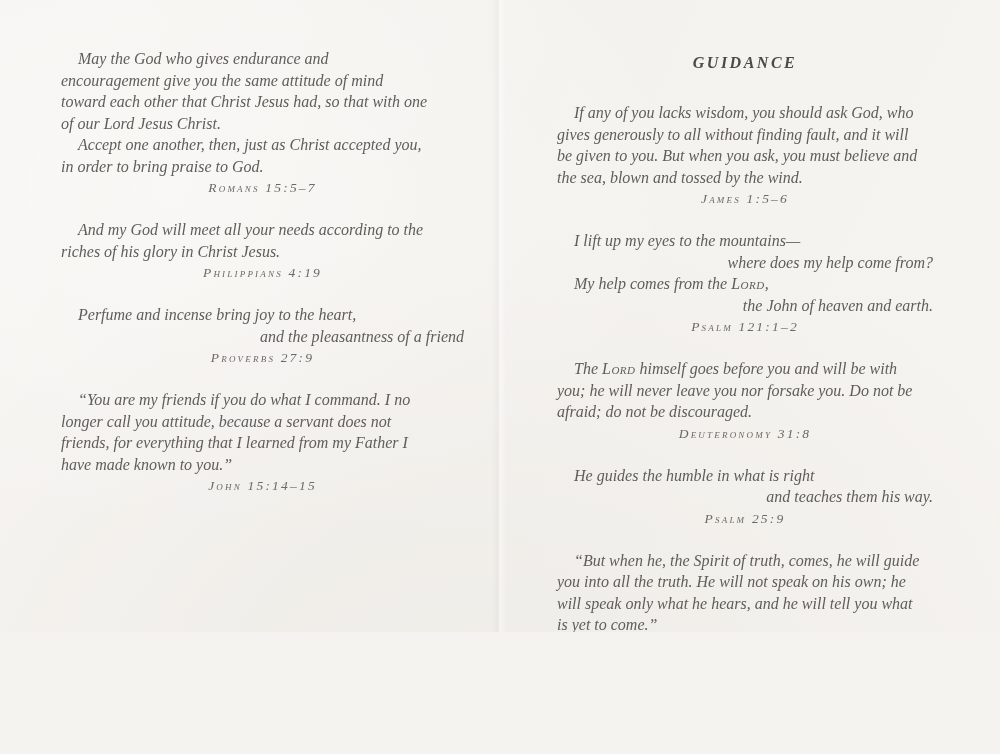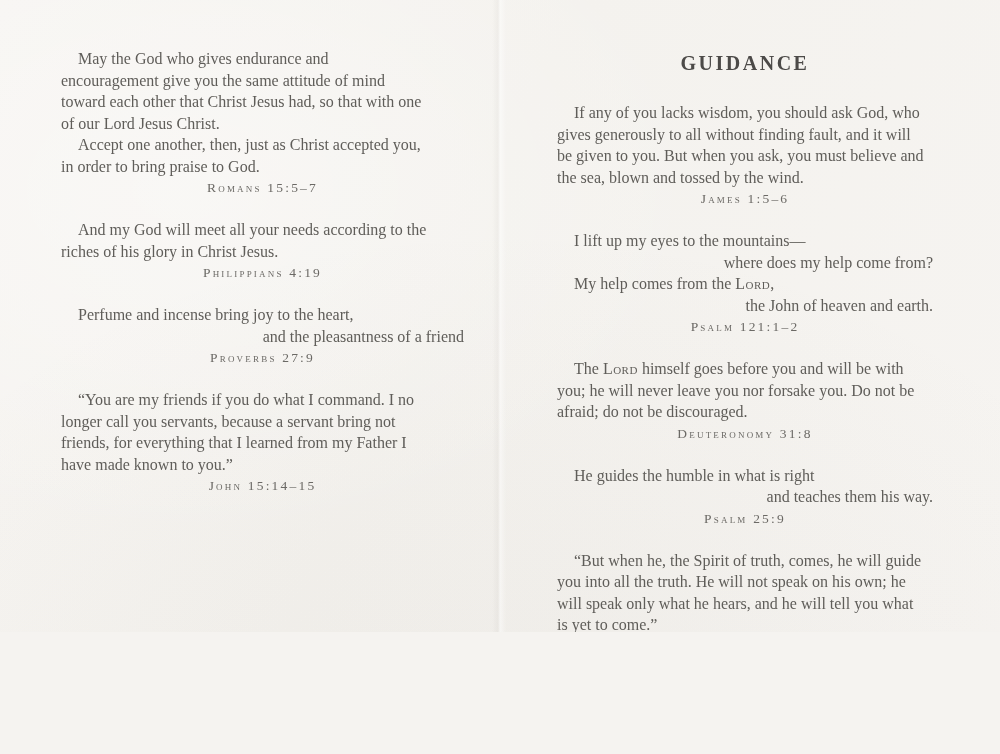--- a/index.html
+++ b/index.html
@@ -16,20 +16,21 @@
     background:var(--paper);
   }
   .book{
     position:relative;
     width:1000px;height:632px;
     background:
       radial-gradient(ellipse 900px 600px at 18% 30%, rgba(255,255,255,0.35), rgba(255,255,255,0) 60%),
       radial-gradient(ellipse 1200px 900px at 50% 120%, rgba(120,110,95,0.05), rgba(0,0,0,0) 60%),
       linear-gradient(115deg,#f7f5f2 0%,#f4f2ee 45%,#f6f4f1 100%);
     overflow:hidden;
+    font-style:italic;
   }
   .seam{
     position:absolute;top:0;left:492px;width:14px;height:754px;
     background:linear-gradient(90deg,
       rgba(0,0,0,0) 0%,
       rgba(90,80,70,0.045) 42%,
       rgba(255,255,255,0.45) 58%,
       rgba(255,255,255,0) 100%);
     pointer-events:none;
   }
@@ -42,21 +43,21 @@
     padding-top:48px;
     color:var(--body-text);
     font-size:16px;
     line-height:21.5px;
   }
   .page.left .content{margin-left:61px;width:403px;}
   .page.right .content{margin-left:57px;width:376px;}
   .chapter-title{
     text-align:center;
     font-weight:bold;
-    font-size:20px;
+    font-size:16px;
     line-height:30px;
     letter-spacing:2.5px;
     color:var(--title-text);
     margin-bottom:24px;
   }
   .para,.poem{margin:0;}
   .line{white-space:nowrap;}
   .ind1{padding-left:17px;}
   .ind2{padding-left:48px;text-align:right;}
   .sc{font-variant:small-caps;letter-spacing:0.5px;}
@@ -101,21 +102,21 @@
           <div class="line ind0">riches of his glory in Christ Jesus.</div>
         </div>
         <div class="ref">Philippians 4:19</div>
         <div class="poem">
           <div class="line ind1">Perfume and incense bring joy to the heart,</div>
           <div class="line ind2">and the pleasantness of a friend</div>
         </div>
         <div class="ref">Proverbs 27:9</div>
         <div class="para">
           <div class="line ind1">“You are my friends if you do what I command. I no</div>
-          <div class="line ind0">longer call you servants, because a servant bring not</div>
+          <div class="line ind0">longer call you attitude, because a servant does not</div>
           <div class="line ind0">friends, for everything that I learned from my Father I</div>
           <div class="line ind0">have made known to you.”</div>
         </div>
         <div class="ref">John 15:14–15</div>
       </div>
     <div class="pagenum">20</div>
   </div>
   <div class="page right">
     <div class="content">
         <div class="chapter-title">GUIDANCE</div>

